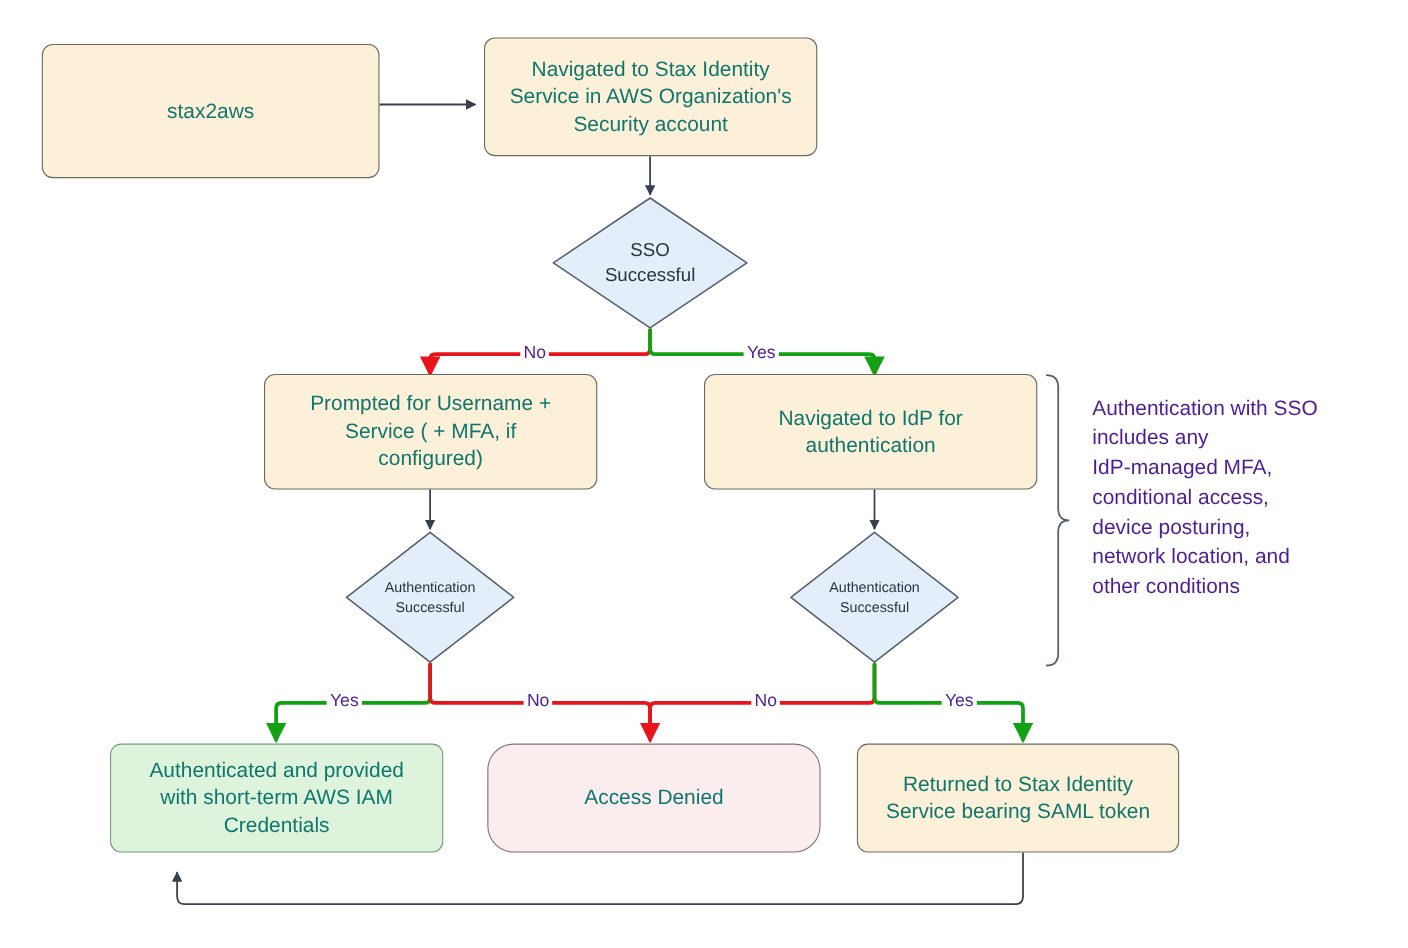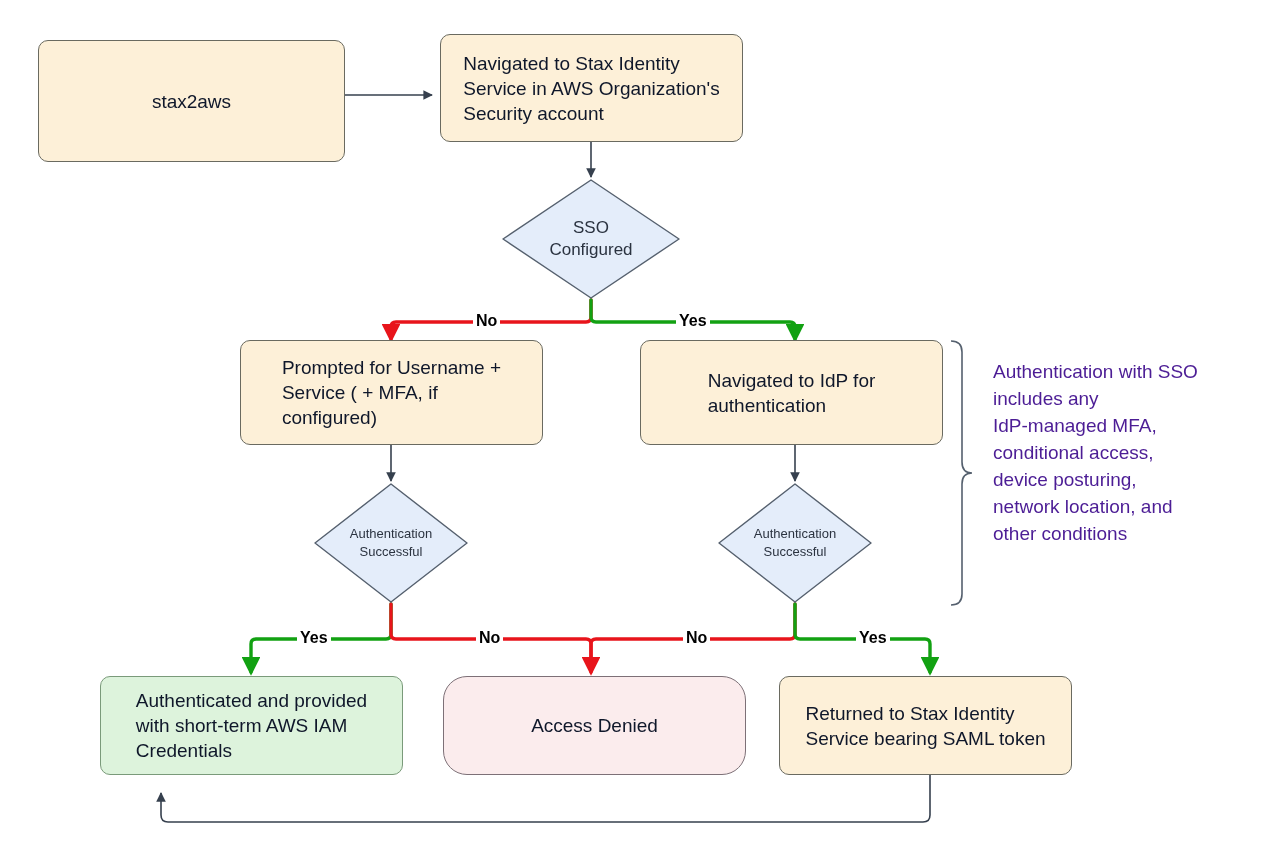--- a/index.html
+++ b/index.html
@@ -24,22 +24,22 @@
     width: 1280px;
     height: 862px;
     pointer-events: none;
   }
   .node {
     position: absolute;
     box-sizing: border-box;
     display: flex;
     align-items: center;
     justify-content: center;
-    text-align: left;
-    color: #0f172a;
+    text-align: center;
+    color: #0f766e;
     font-size: 19px;
     line-height: 25px;
     border-radius: 10px;
     border: 1px solid #5a6472;
     z-index: 2;
   }
   .node .label {
     padding: 0 10px;
     white-space: pre-line;
   }
@@ -72,22 +72,22 @@
     color: #2b3340;
     white-space: pre-line;
     pointer-events: none;
   }
   .diamond svg {
     display: block;
   }
   .edge-label {
     position: absolute;
     font-size: 16px;
-    font-weight: bold;
-    color: #000000;
+    font-weight: normal;
+    color: #4c1d95;
     background: #ffffff;
     padding: 0 3px;
     z-index: 3;
     white-space: nowrap;
   }
   .annotation {
     position: absolute;
     font-size: 19px;
     line-height: 27px;
     color: #4c1d95;
@@ -176,21 +176,21 @@
     <span class="label">Navigated to Stax Identity
 Service in AWS Organization's
 Security account</span>
   </div>
 
   <div class="diamond" style="left:501px; top:178px; width:180px; height:122px;">
     <svg width="180" height="122" viewBox="0 0 180 122" xmlns="http://www.w3.org/2000/svg">
       <path d="M 90 2 L 178 61 L 90 120 L 2 61 Z" fill="#e4edfa" stroke="#55606e" stroke-width="1.4" stroke-linejoin="round"></path>
     </svg>
     <div class="dlabel" style="font-size:17px; line-height:22px;">SSO
-Configured</div>
+Successful</div>
   </div>
 
   <div class="node process" style="left:240px; top:340px; width:303px; height:105px;">
     <span class="label">Prompted for Username +
 Service ( + MFA, if
 configured)</span>
   </div>
 
   <div class="node process" style="left:640px; top:340px; width:303px; height:105px;">
     <span class="label">Navigated to IdP for

